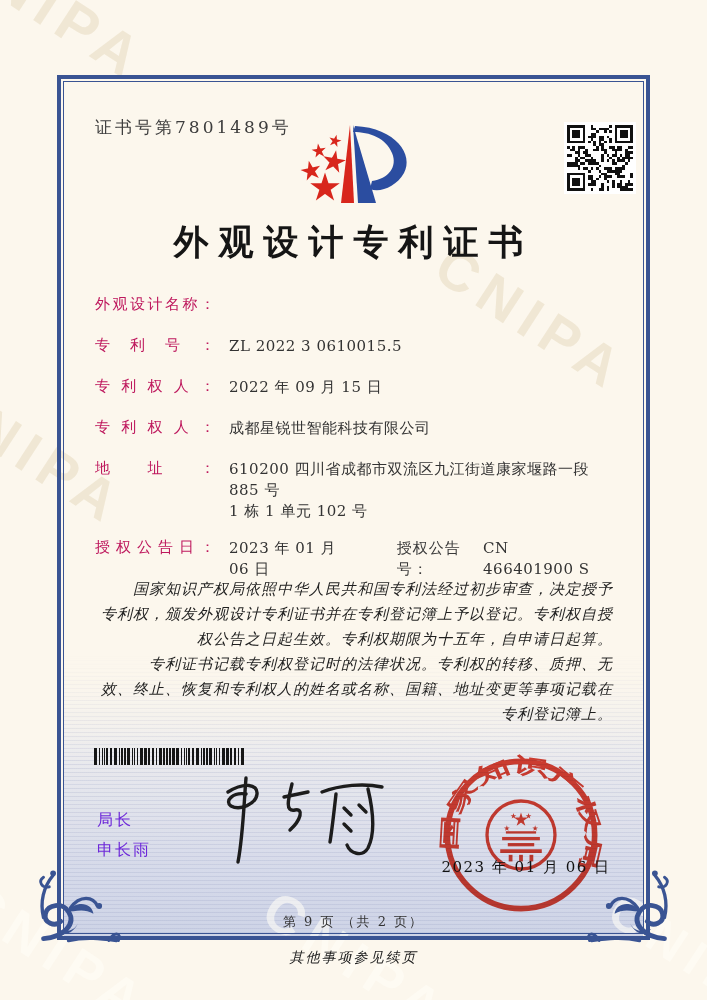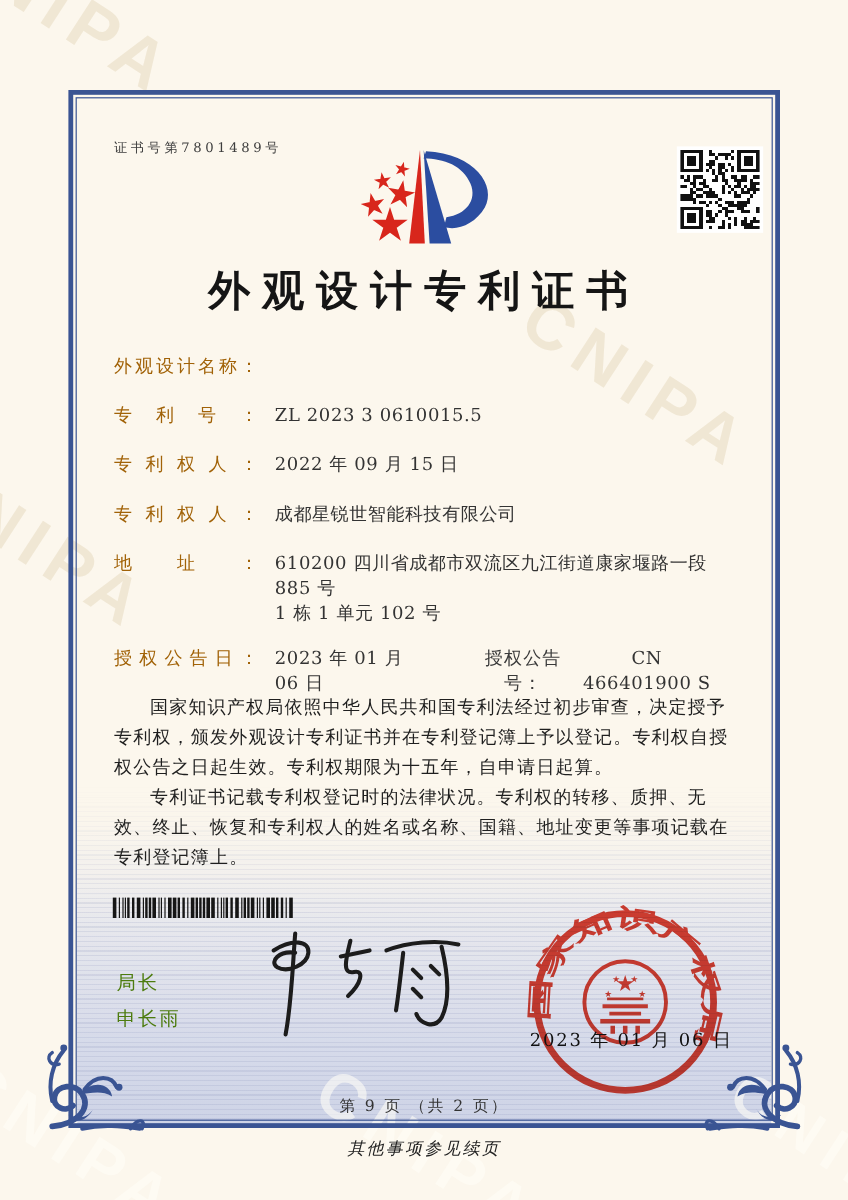--- a/index.html
+++ b/index.html
@@ -23,52 +23,52 @@
       linear-gradient(180deg, rgba(224,227,239,0) 0%, rgba(220,224,238,0.55) 35%, rgba(210,215,233,0.9) 75%, rgba(203,209,230,0.95) 100%);
     -webkit-mask-image:linear-gradient(180deg, transparent 0%, #000 38%);
             mask-image:linear-gradient(180deg, transparent 0%, #000 38%);
   }
   
   .frame{position:absolute;left:57px;top:75px;width:585px;height:857px;
     border:4px solid #3a5493;z-index:2;pointer-events:none;}
   .frame-inner{position:absolute;inset:2px;border:1px solid #3a5493;}
   .ornament{position:absolute;z-index:3;}
   
-  .cert-no{position:absolute;left:95px;top:116px;z-index:4;font-size:11px;
+  .cert-no{position:absolute;left:95px;top:116px;z-index:4;font-size:17px;
     letter-spacing:3px;color:#3d3d3d;}
   .logo{position:absolute;left:296px;top:111px;z-index:4;}
   .qr{position:absolute;left:564px;top:122px;width:72px;height:72px;z-index:4;
     background:#fff;padding:3px;box-sizing:border-box;}
   .qr svg{display:block;width:100%;height:100%;shape-rendering:crispEdges;}
   .title{position:absolute;left:57px;width:593px;top:219px;z-index:4;
     text-align:center;font-size:35px;font-weight:bold;letter-spacing:10px;color:#151515;}
   
   .fields{position:absolute;left:95px;top:295px;width:500px;z-index:4;
     font-size:15px;color:#333;}
   .frow{display:flex;align-items:flex-start;line-height:21px;margin-bottom:20px;
     letter-spacing:0.5px;}
   .flabel{flex:0 0 120px;text-align:justify;text-align-last:justify;
-    letter-spacing:0;color:#a16207;}
+    letter-spacing:0;color:#be185d;font-family:Liberation Mono, monospace;}
   .fvalue{margin-left:14px;}
   .fvalue .l2{display:block;}
-  .fpair2{margin-left:42px;display:flex;text-align:center;}
+  .fpair2{margin-left:42px;display:flex;}
   .fpair2 .flabel2{letter-spacing:1px;color:#3a3a3a;}
   .fpair2 .fvalue{margin-left:8px;}
   
   .paras{position:absolute;left:95px;top:577px;width:518px;z-index:4;
-    font-size:15px;line-height:25px;color:#1f1f1f;
-    letter-spacing:1px;}
+    font-size:15px;line-height:25px;color:#1f1f1f;font-style:italic;
+    letter-spacing:1px;text-align:right;}
   .paras p{margin:0;text-indent:2em;}
   
   .barcode{position:absolute;left:94px;top:748px;width:194px;height:17px;z-index:4;
     display:flex;align-items:stretch;}
   .barcode i{display:block;background:#161616;height:100%;}
   
   .officer{position:absolute;left:97px;top:805px;z-index:4;
-    font-family:"Liberation Sans",sans-serif;font-size:16px;color:#4d7c0f;
+    font-family:"Liberation Sans",sans-serif;font-size:16px;color:#6d28d9;
     letter-spacing:2px;line-height:30px;}
   .signature{position:absolute;left:196px;top:770px;z-index:4;}
   
   .seal{position:absolute;left:436px;top:750px;width:170px;height:170px;z-index:5;
     mix-blend-mode:multiply;opacity:0.93;}
   .seal-date{position:absolute;left:434px;top:858px;width:184px;z-index:6;
     text-align:center;font-size:15px;letter-spacing:1.5px;color:#111;}
   
   .page-no{position:absolute;left:57px;width:593px;top:913px;z-index:4;
     text-align:center;font-size:13px;letter-spacing:2px;color:#333;}
@@ -361,21 +361,21 @@
   </div>
 
   <div class="title">外观设计专利证书</div>
 
   <div class="fields">
     <div class="frow">
       <span class="flabel">外观设计名称：</span>
     </div>
     <div class="frow">
       <span class="flabel">专利号：</span>
-      <span class="fvalue">ZL 2023 3 0610015.5</span>
+      <span class="fvalue">ZL 2022 3 0610015.5</span>
     </div>
     <div class="frow">
       <span class="flabel">专利权人：</span>
       <span class="fvalue">2022 年 09 月 15 日</span>
     </div>
     <div class="frow">
       <span class="flabel">专利权人：</span>
       <span class="fvalue">成都星锐世智能科技有限公司</span>
     </div>
     <div class="frow" style="margin-bottom:16px;">

